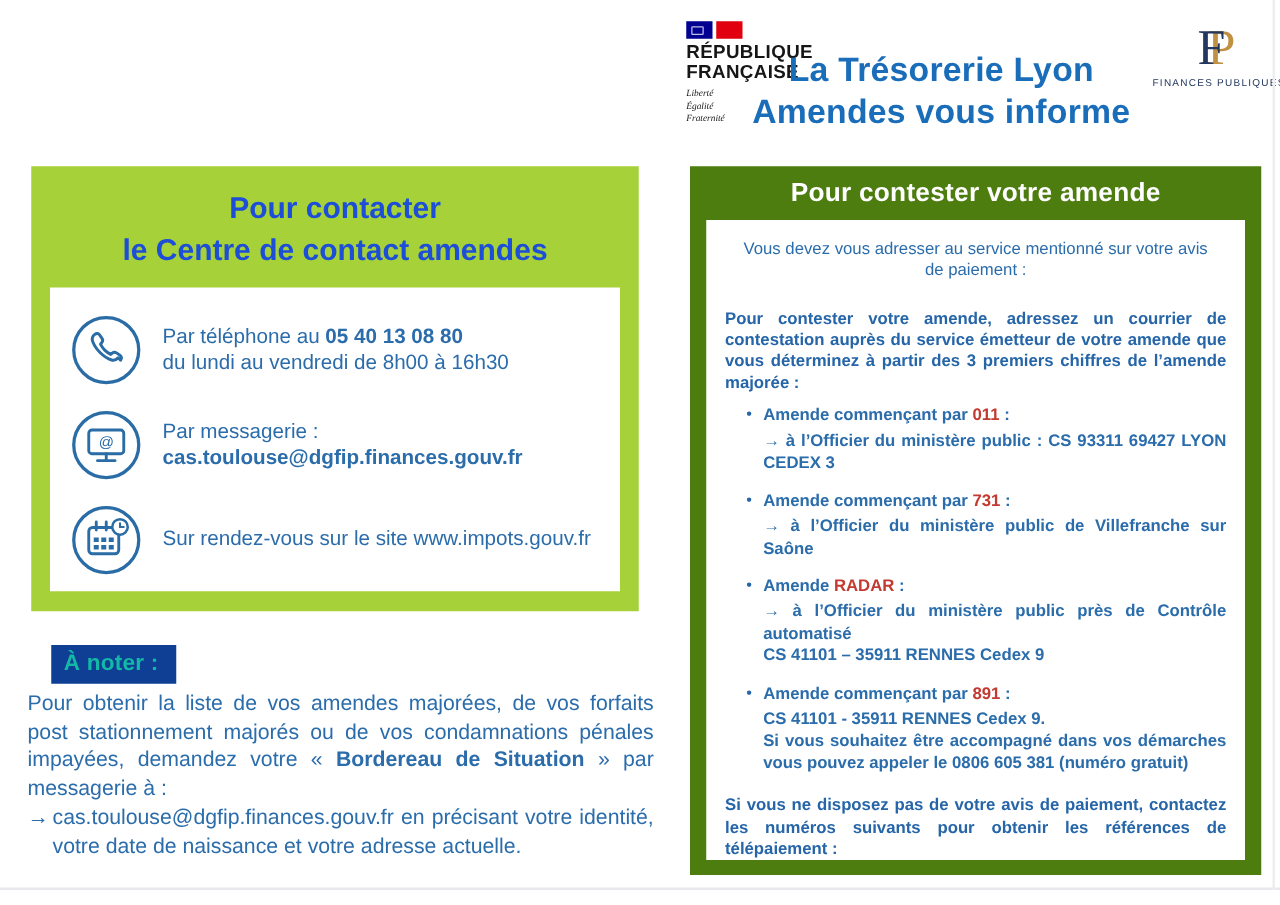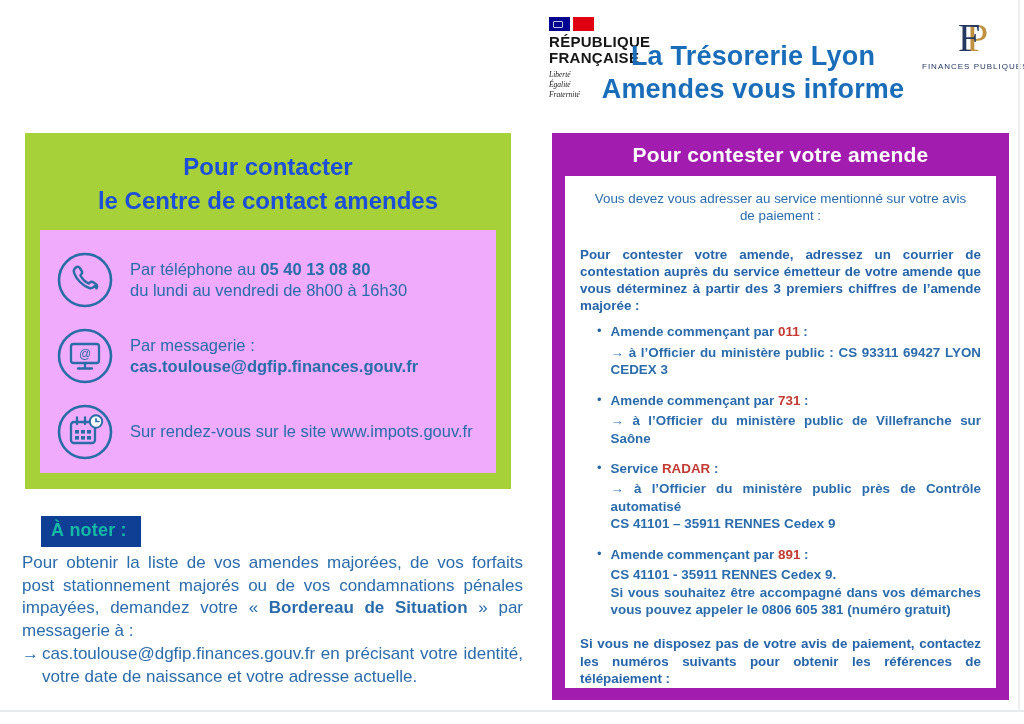--- a/index.html
+++ b/index.html
@@ -41,21 +41,21 @@
   
   .green-card {
     position:absolute; left:25px; top:133px; width:486px; height:356px;
     background:#a7d138; display:flex; flex-direction:column;
   }
   .green-title {
     color:#1d4ed8; font-weight:bold; font-size:24px; line-height:1.4;
     text-align:center; padding:17px 10px 10px;
   }
   .green-panel {
-    background:#f0abfc; flex:1; margin:3px 15px 16px;
+    background:#ffffff; flex:1; margin:3px 15px 16px;
     display:flex; flex-direction:column; justify-content:space-between;
     padding:21px 16px 12px;
   }
   .contact-row { display:flex; align-items:center; gap:16px; }
   .contact-icon { width:58px; height:58px; flex:0 0 58px; }
   .contact-text { font-size:16.5px; line-height:1.28; color:#2b6cab; }
   .contact-text b { font-weight:bold; }
 
   
   .note-badge {
@@ -67,21 +67,21 @@
     font-size:17px; line-height:1.33; color:#2b6cab; text-align:justify;
   }
   .note-body b { font-weight:bold; }
   .note-arrow-line { display:flex; margin-top:1px; }
   .note-arrow { flex:0 0 20px; }
   .note-arrow-text { flex:1; text-align:justify; }
 
   
   .red-card {
     position:absolute; left:552px; top:133px; width:457px; height:567px;
-    background:#a21caf; display:flex; flex-direction:column;
+    background:#4d7c0f; display:flex; flex-direction:column;
   }
   .red-title {
     color:#ffffff; font-weight:bold; font-size:21px; text-align:center;
     padding:10px 8px 9px; letter-spacing:.2px;
   }
   .red-panel {
     background:#ffffff; flex:1; margin:0 13px 12px;
     padding:13px 15px 10px; font-size:13.4px; color:#2b6cab; overflow:hidden;
   }
   .contest-intro { text-align:center; max-width:372px; margin:1px auto 0; line-height:1.3; }
@@ -222,21 +222,21 @@
         <div class="li-body">
           <div><span>Amende commençant par </span><span class="accent">731</span><span> :</span></div>
           <div class="li-lines">
             <div>→ à l’Officier du ministère public de Villefranche sur Saône</div>
           </div>
         </div>
       </li>
       <li>
         <span class="dot">•</span>
         <div class="li-body">
-          <div><span>Service </span><span class="accent">RADAR</span><span> :</span></div>
+          <div><span>Amende </span><span class="accent">RADAR</span><span> :</span></div>
           <div class="li-lines">
             <div>→ à l’Officier du ministère public près de Contrôle automatisé</div>
             <div>CS 41101 – 35911 RENNES Cedex 9</div>
           </div>
         </div>
       </li>
       <li>
         <span class="dot">•</span>
         <div class="li-body">
           <div><span>Amende commençant par </span><span class="accent">891</span><span> :</span></div>

